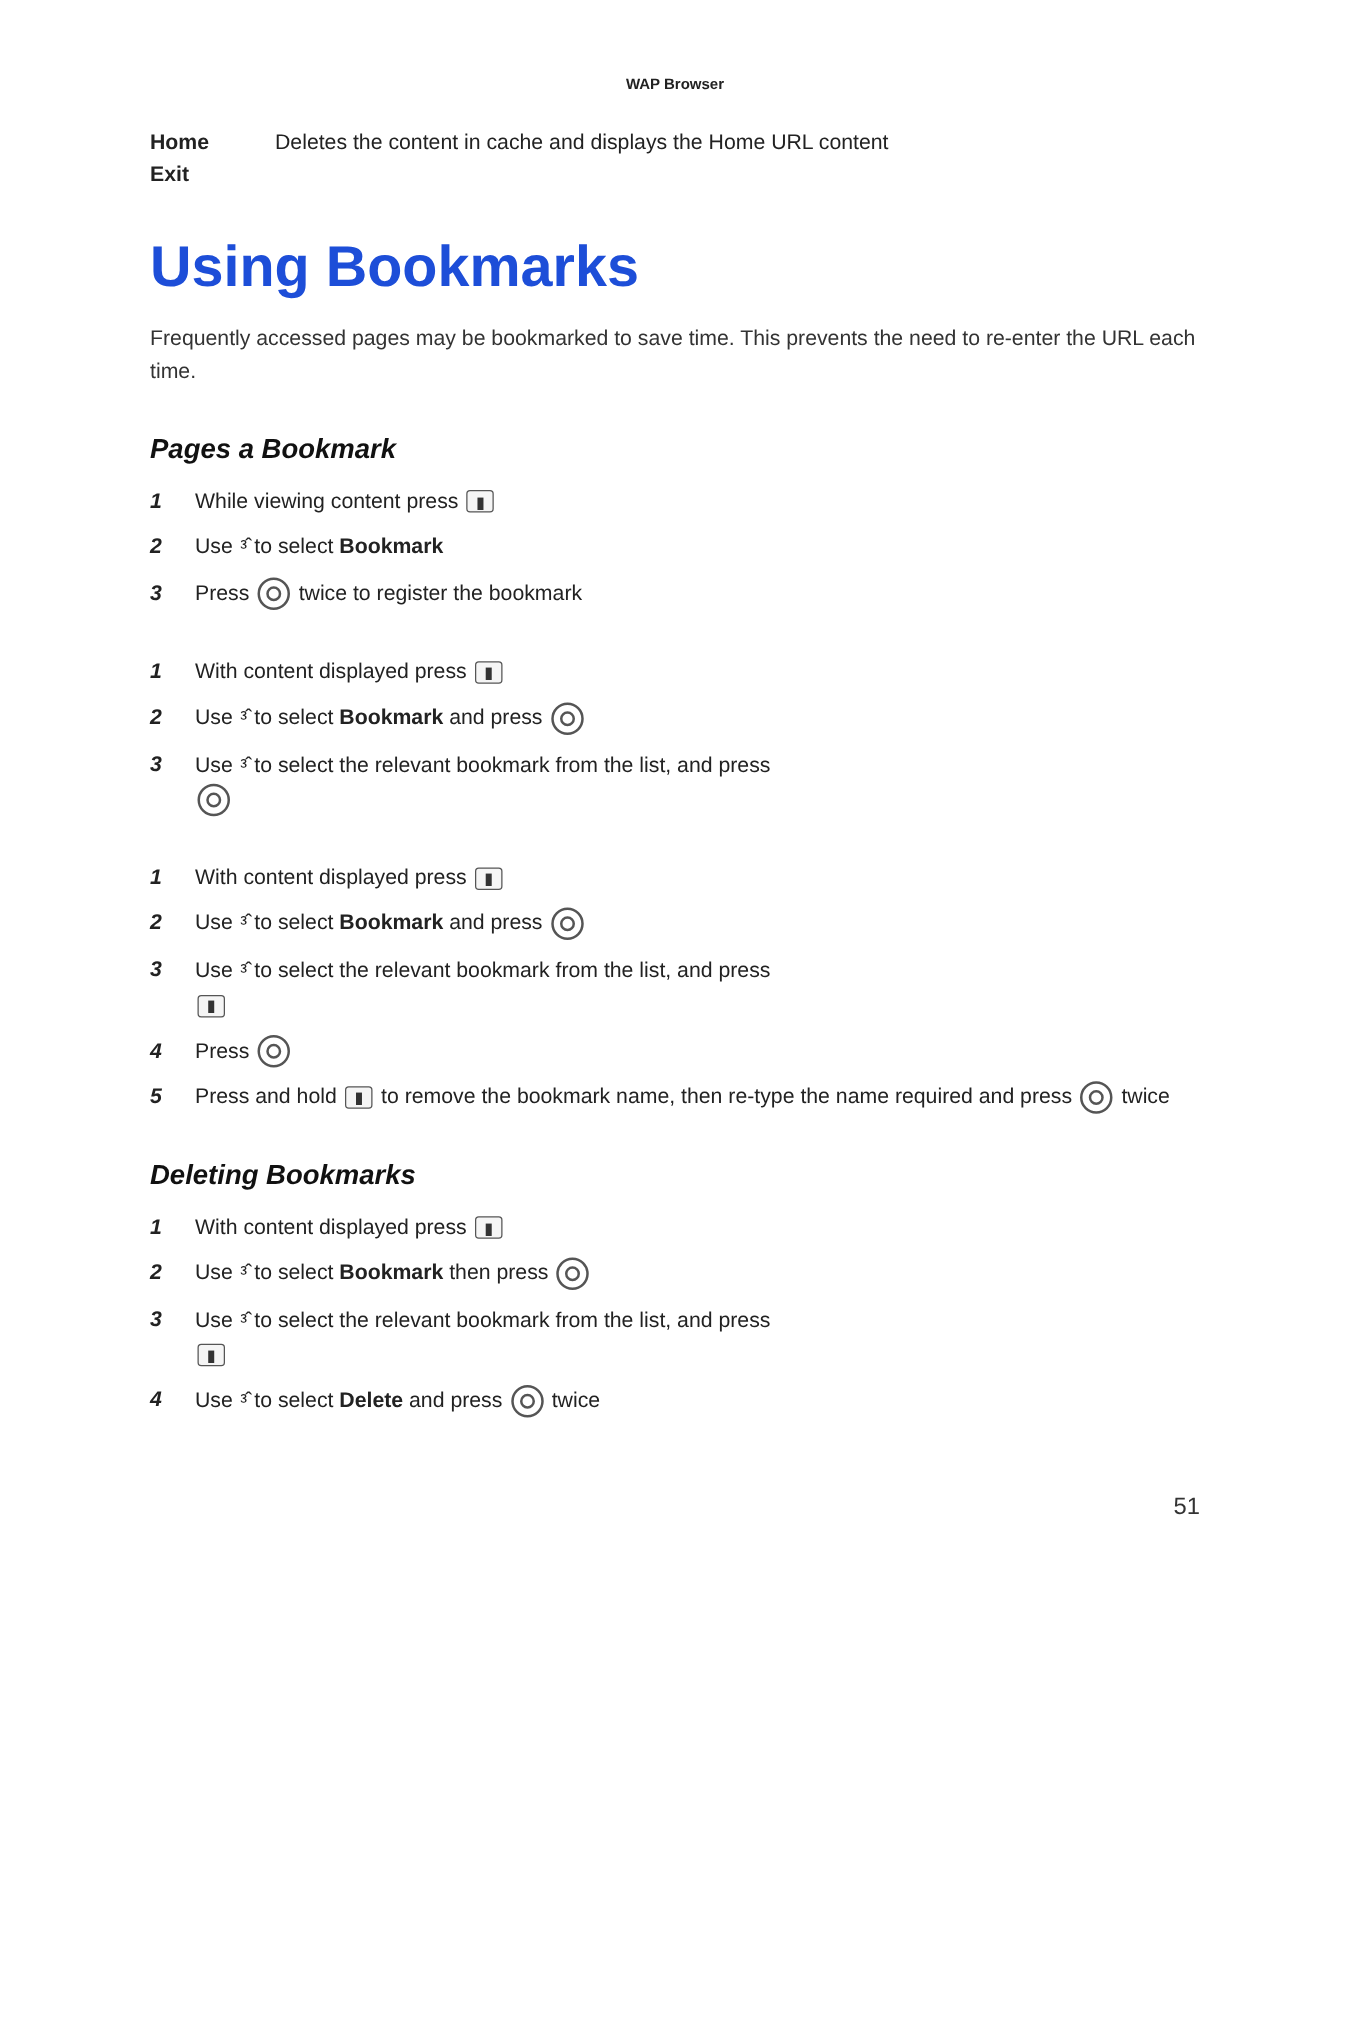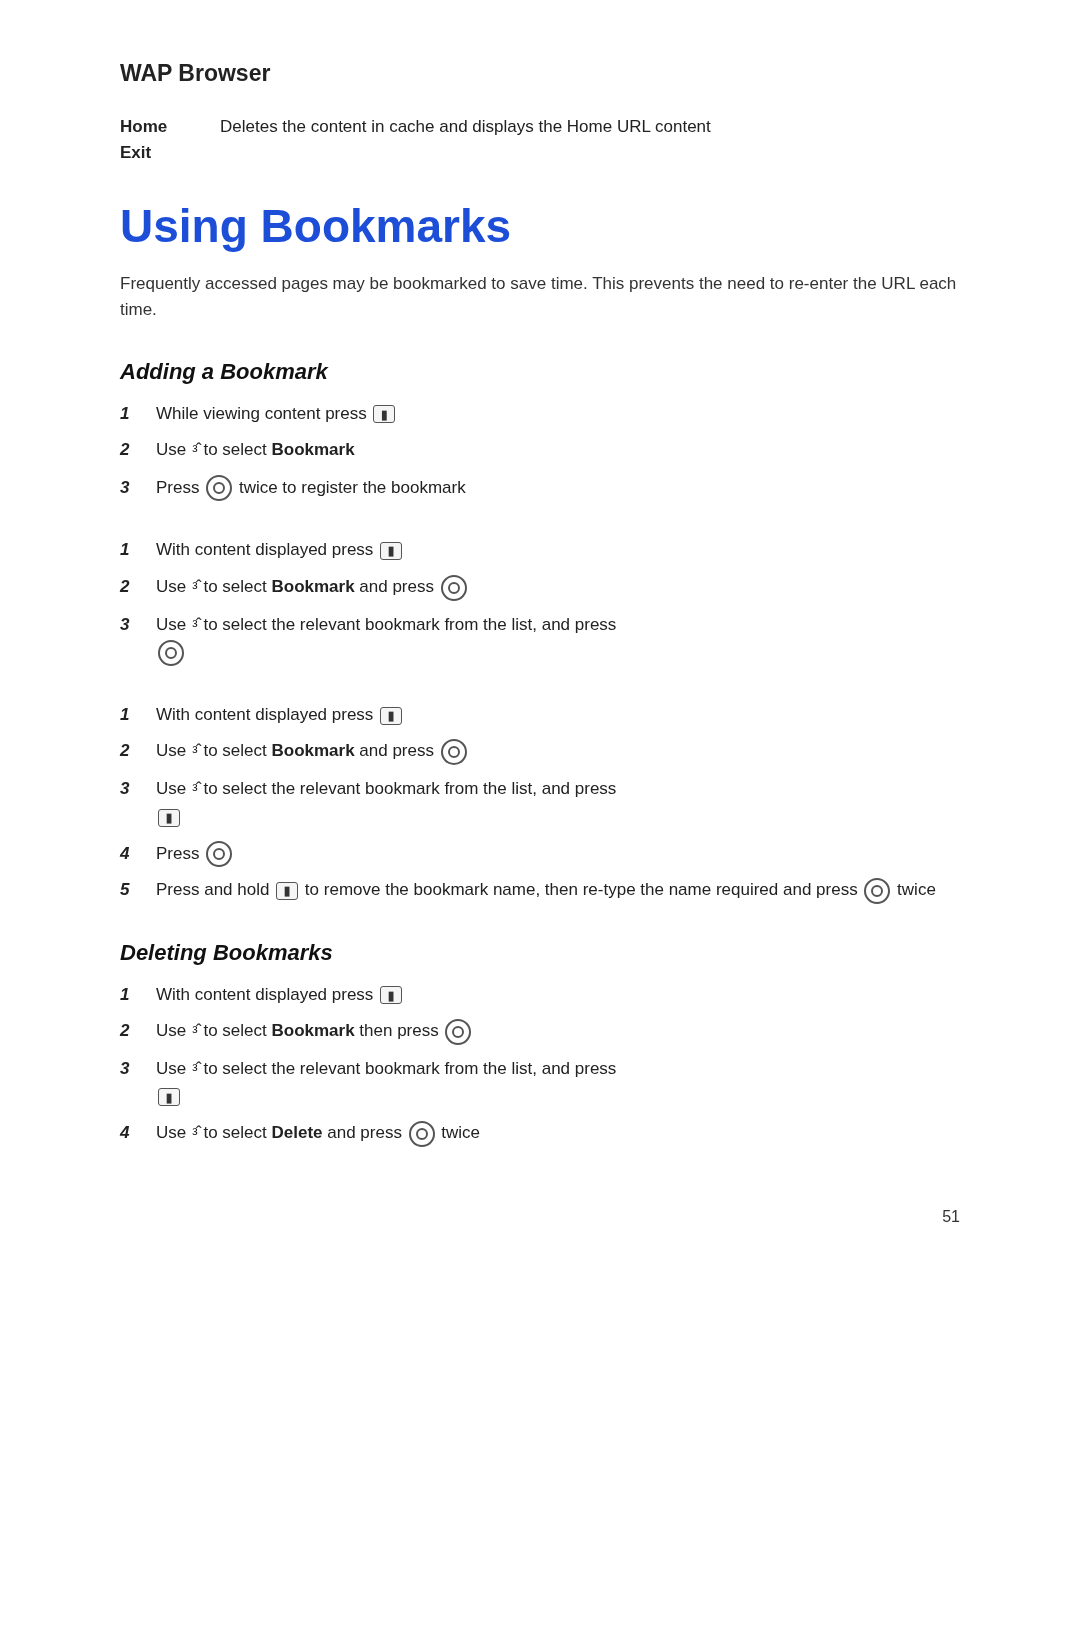--- a/index.html
+++ b/index.html
@@ -7,23 +7,23 @@
       font-family: Arial, Helvetica, sans-serif;
       font-size: 17px;
       color: #222;
       background: #fff;
       width: 1080px;
       min-height: 1632px;
       padding: 60px 120px 80px 120px;
     }
 
     .page-header {
-      text-align: left;
-      font-weight: bold;
-      font-size: 23px;
+      text-align: center;
+      font-weight: bold;
+      font-size: 12px;
       margin-bottom: 30px;
     }
 
     .key-term-table {
       margin-bottom: 36px;
       width: 100%;
     }
     .key-term-table .row {
       display: flex;
       margin-bottom: 6px;
@@ -134,21 +134,21 @@
       display: inline-flex;
       align-items: center;
       justify-content: center;
       font-size: 18px;
       vertical-align: middle;
       margin: 0 1px;
     }
 
     .page-number {
       text-align: right;
-      font-size: 16px;
+      font-size: 19px;
       margin-top: 60px;
       color: #333;
     }
   </style>
 </head>
 <body>
 
 <div class="page-header">
   <span>WAP Browser</span>
 </div>
@@ -161,21 +161,21 @@
   <div class="row">
     <span class="term">Exit</span>
   </div>
 </div>
 
 <h1 class="page-title">Using Bookmarks</h1>
 
 <p class="intro-text">Frequently accessed pages may be bookmarked to save time. This prevents the need to re-enter the URL each time.</p>
 
 <div class="section">
-  <h2 class="section-title">Adding a Bookmark</h2>
+  <h2 class="section-title">Pages a Bookmark</h2>
   <ol class="steps">
     <li>
       <span class="step-num">1</span>
       <span class="step-content">
         While viewing content press
         <span class="key-icon">▮</span>
       </span>
     </li>
     <li>
       <span class="step-num">2</span>

